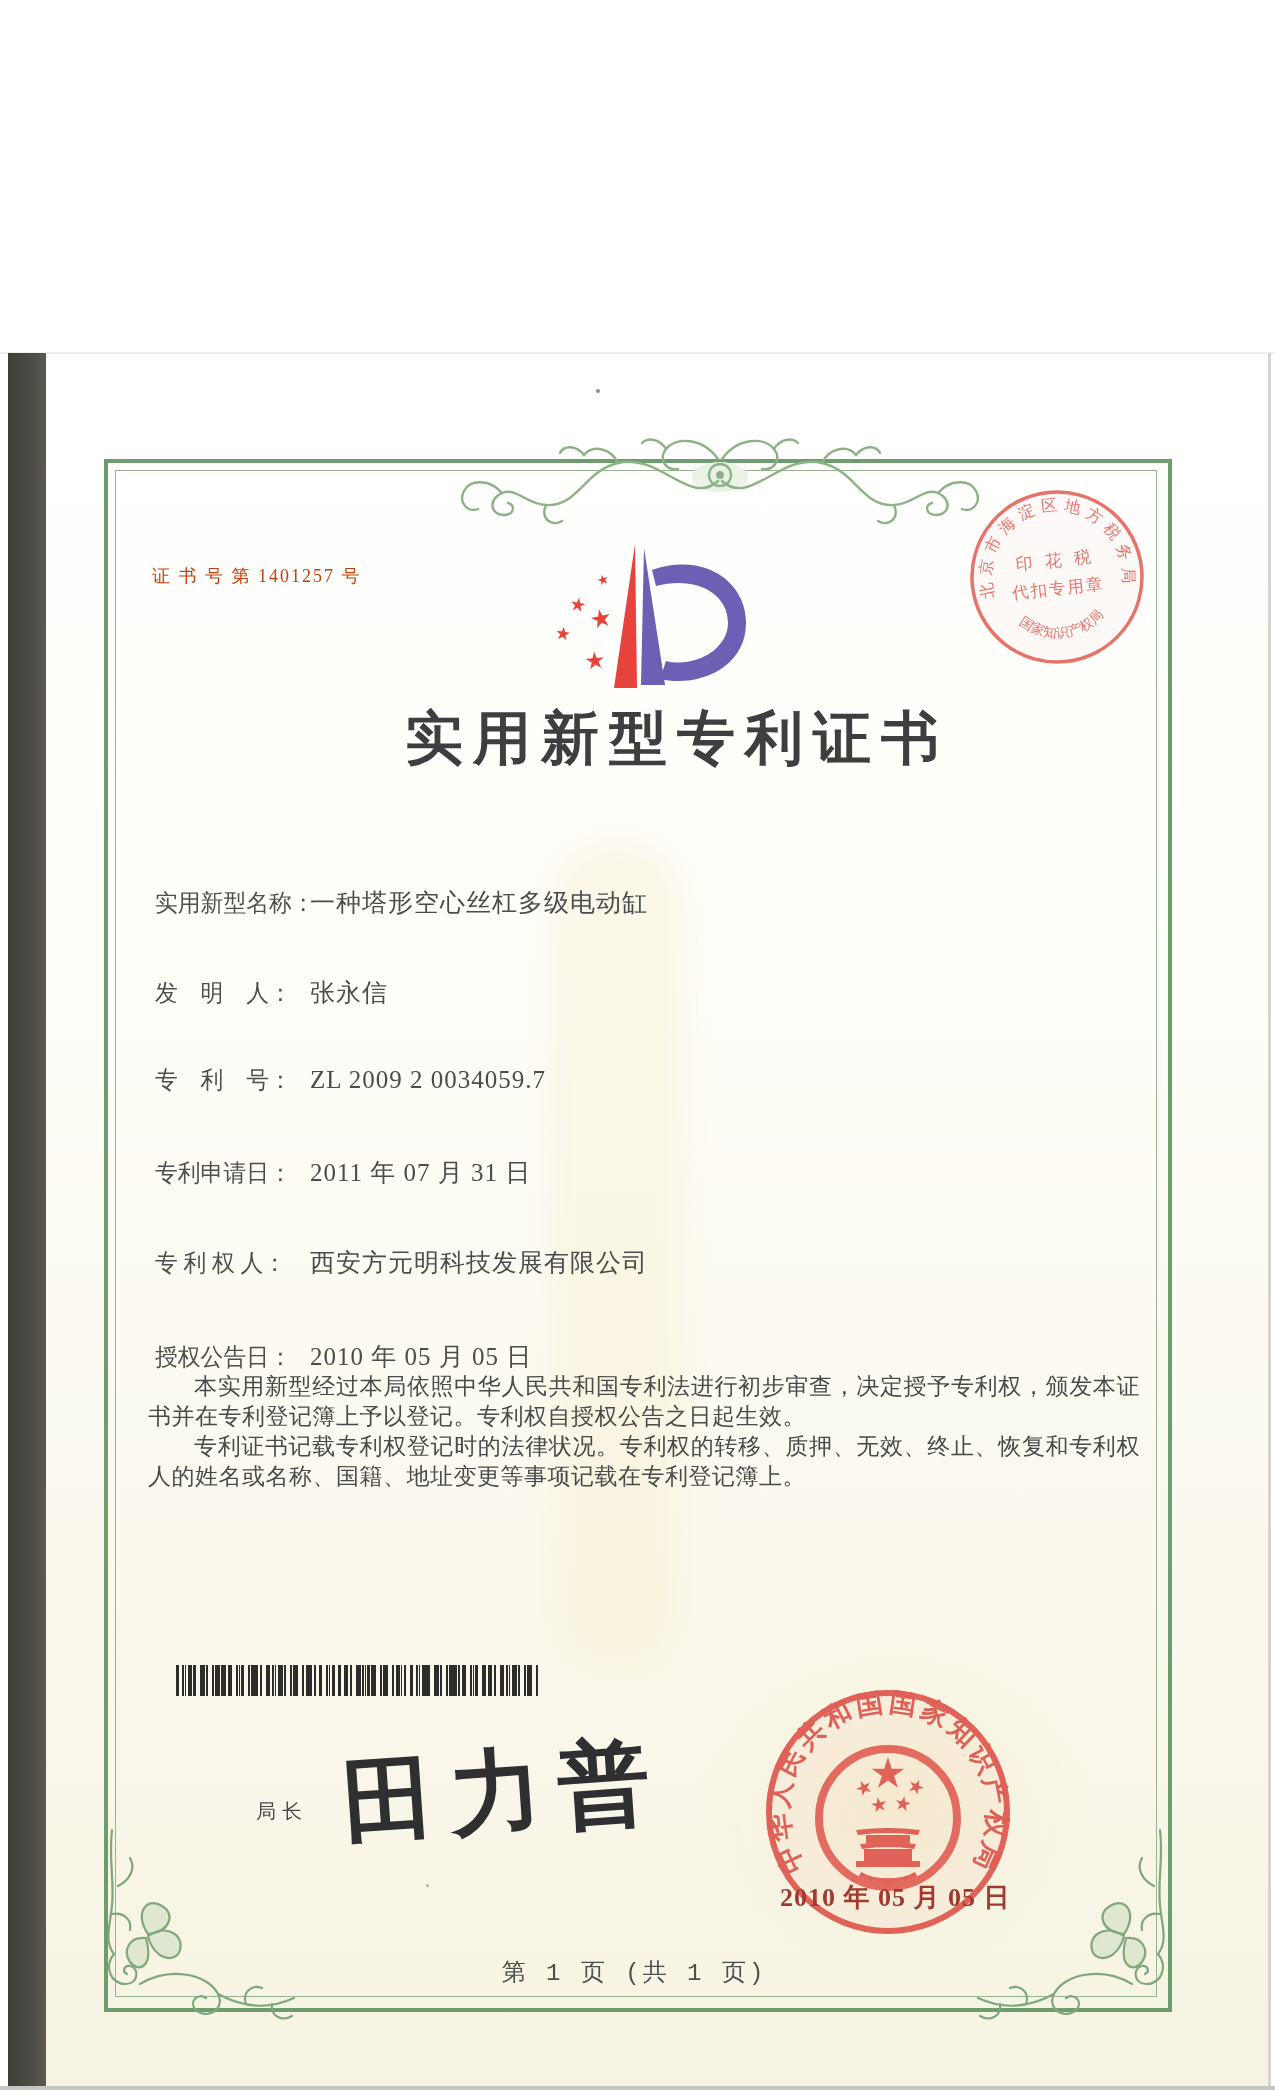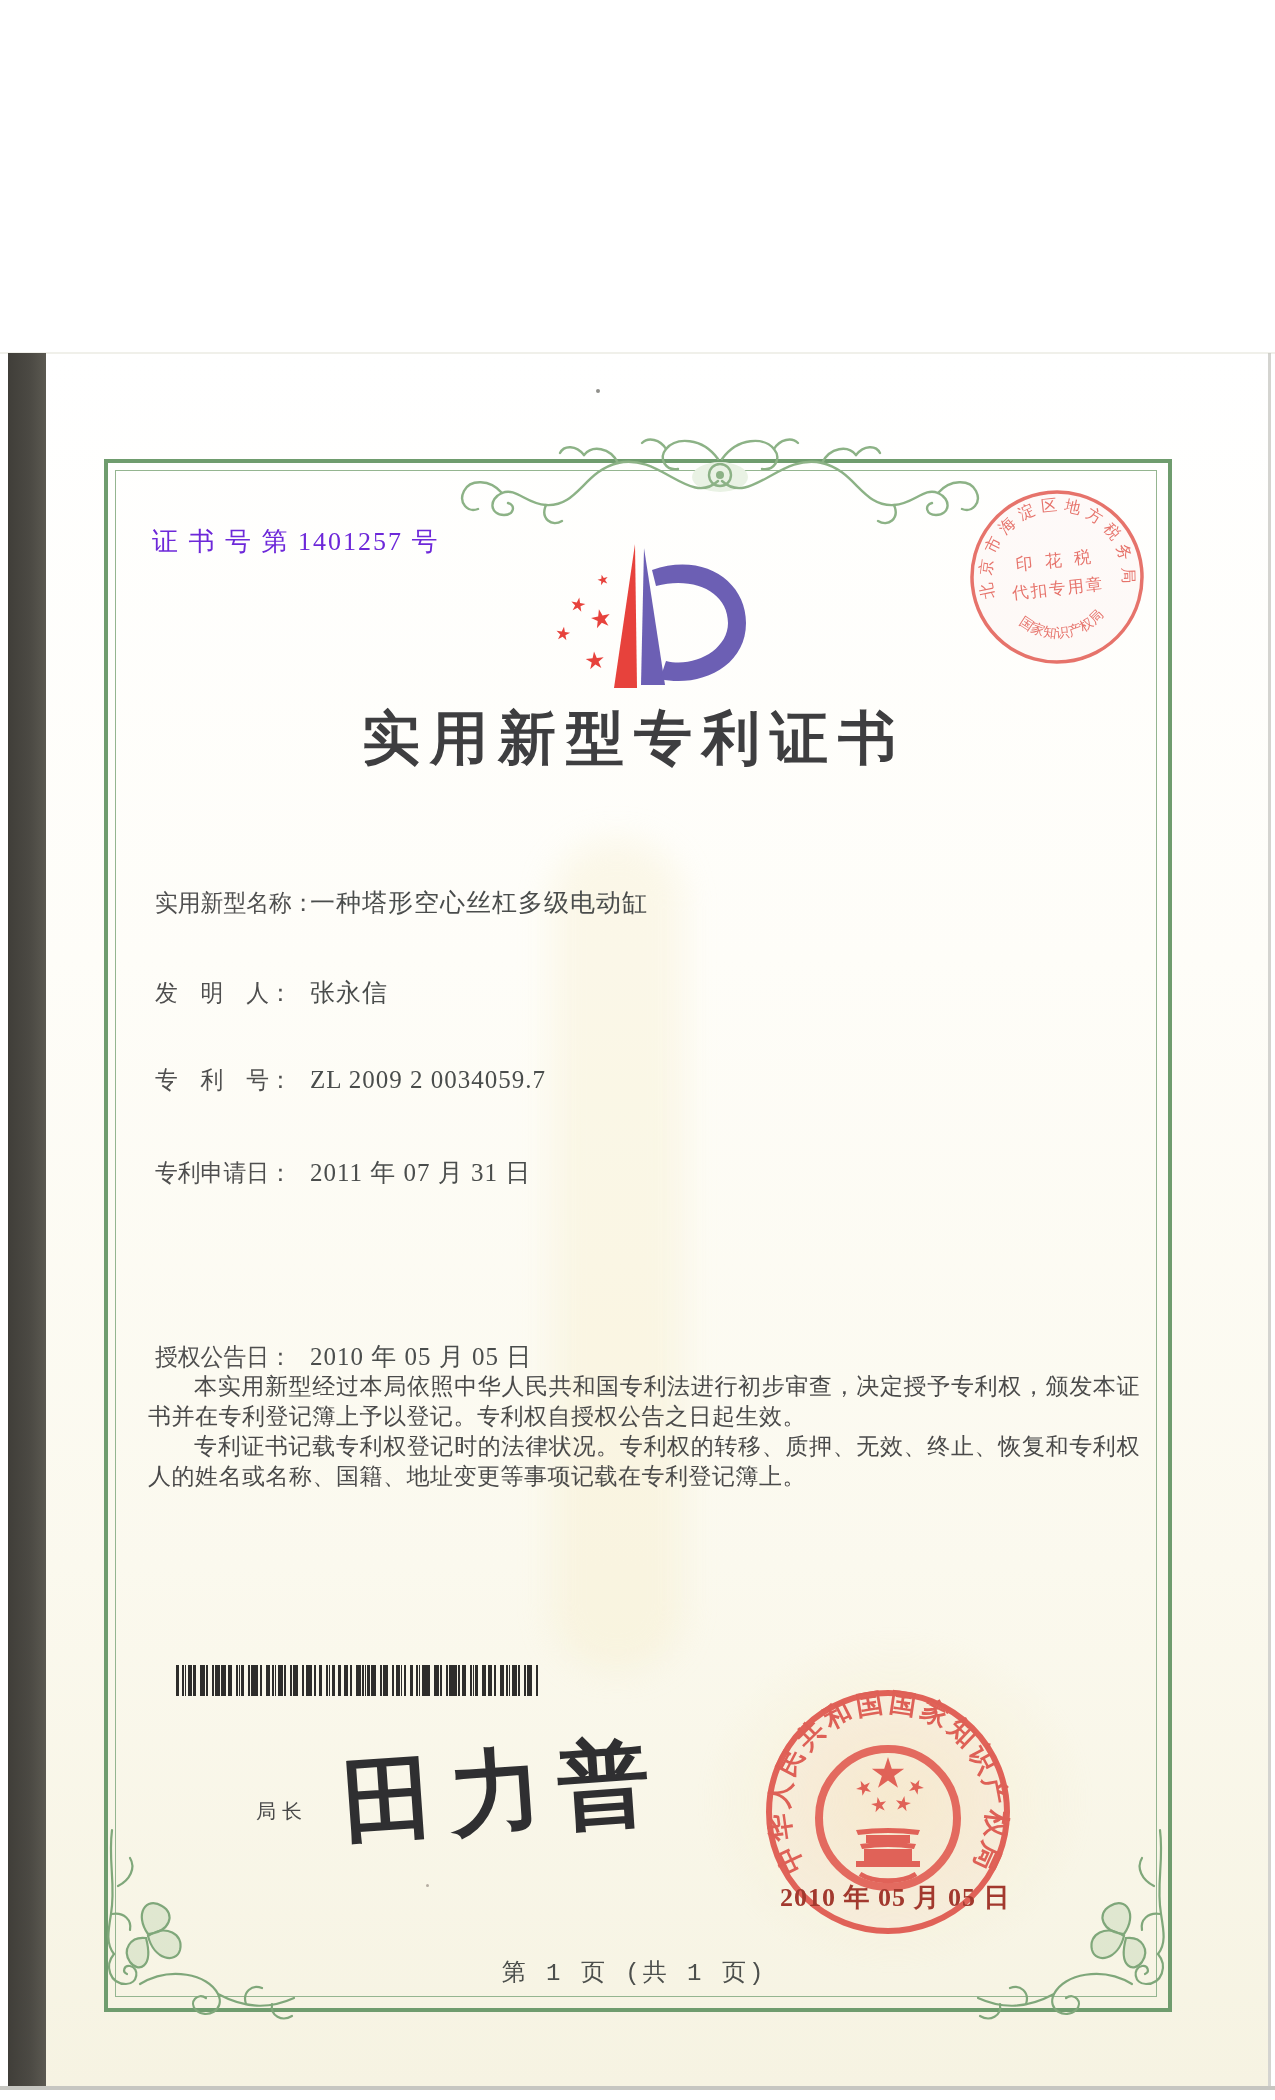--- a/index.html
+++ b/index.html
@@ -23,23 +23,23 @@
       filter:blur(16px);border-radius:60px;}
   .seal-glow{left:700px;top:1630px;width:390px;height:340px;border-radius:50%;
       background:radial-gradient(ellipse at center,rgba(246,235,198,0.55) 0%,rgba(246,235,198,0) 70%);
       filter:blur(6px);}
 
   
   .frame-outer{left:104px;top:459px;width:1060px;height:1545px;border:4px solid #6f9c6e;}
   .frame-inner{left:115px;top:470px;width:1040px;height:1525px;border:1.5px solid #94b590;}
 
   
-  .cert-no{left:152px;top:524px;font-size:26px;letter-spacing:2px;color:#6d28d9;white-space:nowrap;}
+  .cert-no{left:152px;top:564px;font-size:18px;letter-spacing:2px;color:#c2410c;white-space:nowrap;}
   .title{left:104px;top:700px;width:1060px;text-align:center;font-size:58px;font-weight:600;
-         letter-spacing:10px;color:#3e3e40;white-space:nowrap;}
+         letter-spacing:10px;color:#3e3e40;white-space:nowrap;padding-left:43px;}
   .field{left:155px;width:980px;height:34px;white-space:nowrap;color:#4f4f4f;}
   .flabel{display:inline-block;width:152px;font-size:24px;letter-spacing:0;vertical-align:baseline;
           transform:scaleX(.95);transform-origin:left center;}
   .fvalue{display:inline-block;font-size:25px;letter-spacing:1px;margin-left:3px;color:#4a4d4c;margin-top:16px;}
   .paras{left:148px;top:1372px;width:992px;font-size:23px;line-height:30px;color:#4a4a4a;
          text-align:justify;letter-spacing:.5px;}
   .paras p{margin:0;text-indent:2em;}
 
   .barcode{left:176px;top:1665px;width:364px;height:31px;background:
      repeating-linear-gradient(90deg,#2e2d2b 0 2px,transparent 2px 6px),
@@ -137,20 +137,23 @@
     <span class="flabel">实用新型名称：</span><span class="fvalue">一种塔形空心丝杠多级电动缸</span>
   </div>
   <div class="abs field" style="top:960px">
     <span class="flabel">发　明　人：</span><span class="fvalue">张永信</span>
   </div>
   <div class="abs field" style="top:1050px">
     <span class="flabel">专　利　号：</span><span class="fvalue">ZL 2009 2 0034059.7</span>
   </div>
   <div class="abs field" style="top:1140px">
     <span class="flabel">专利申请日：</span><span class="fvalue">2011 年 07 月 31 日</span>
+  </div>
+  <div class="abs field" style="top:1230px">
+    <span class="flabel">专 利 权 人：</span><span class="fvalue">西安方元明科技发展有限公司</span>
   </div>
   <div class="abs field" style="top:1324px">
     <span class="flabel">授权公告日：</span><span class="fvalue">2010 年 05 月 05 日</span>
   </div>
 
   <div class="abs paras">
     <p>本实用新型经过本局依照中华人民共和国专利法进行初步审查，决定授予专利权，颁发本证书并在专利登记簿上予以登记。专利权自授权公告之日起生效。</p>
     <p>专利证书记载专利权登记时的法律状况。专利权的转移、质押、无效、终止、恢复和专利权人的姓名或名称、国籍、地址变更等事项记载在专利登记簿上。</p>
   </div>
 

